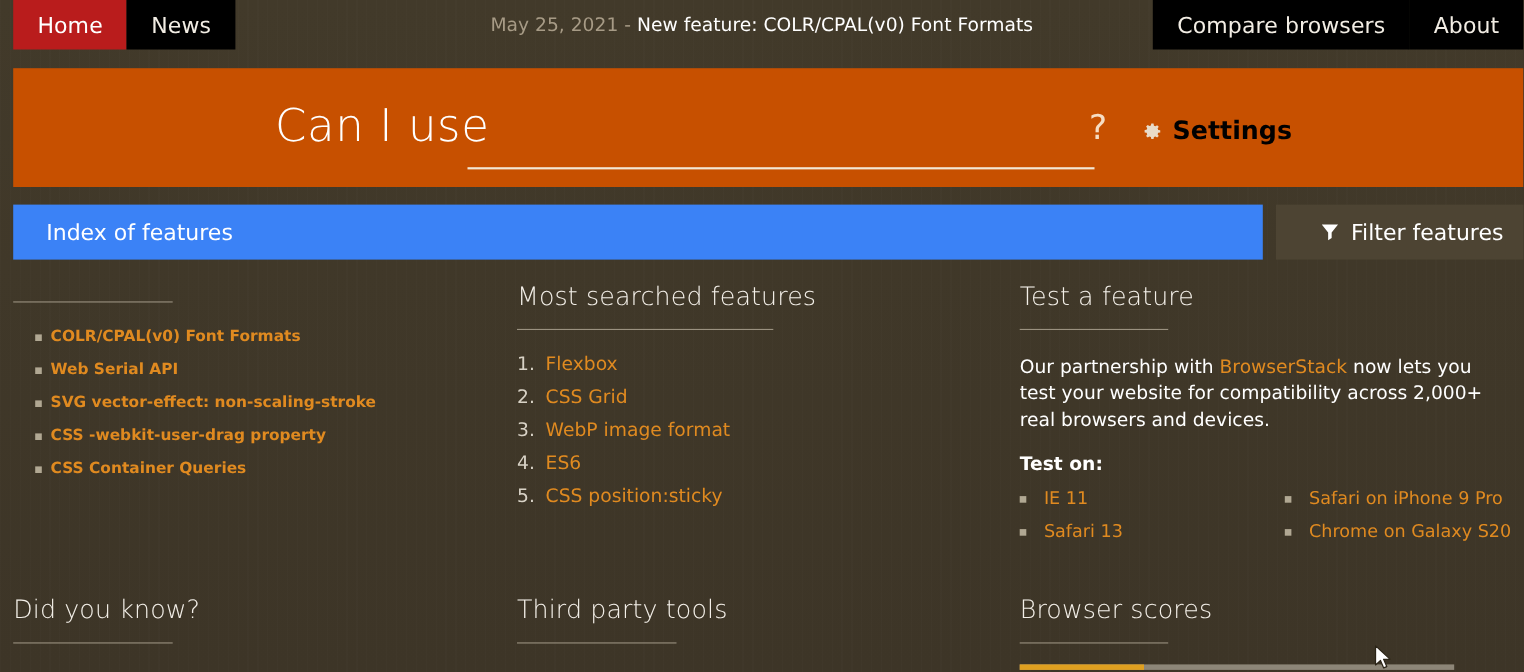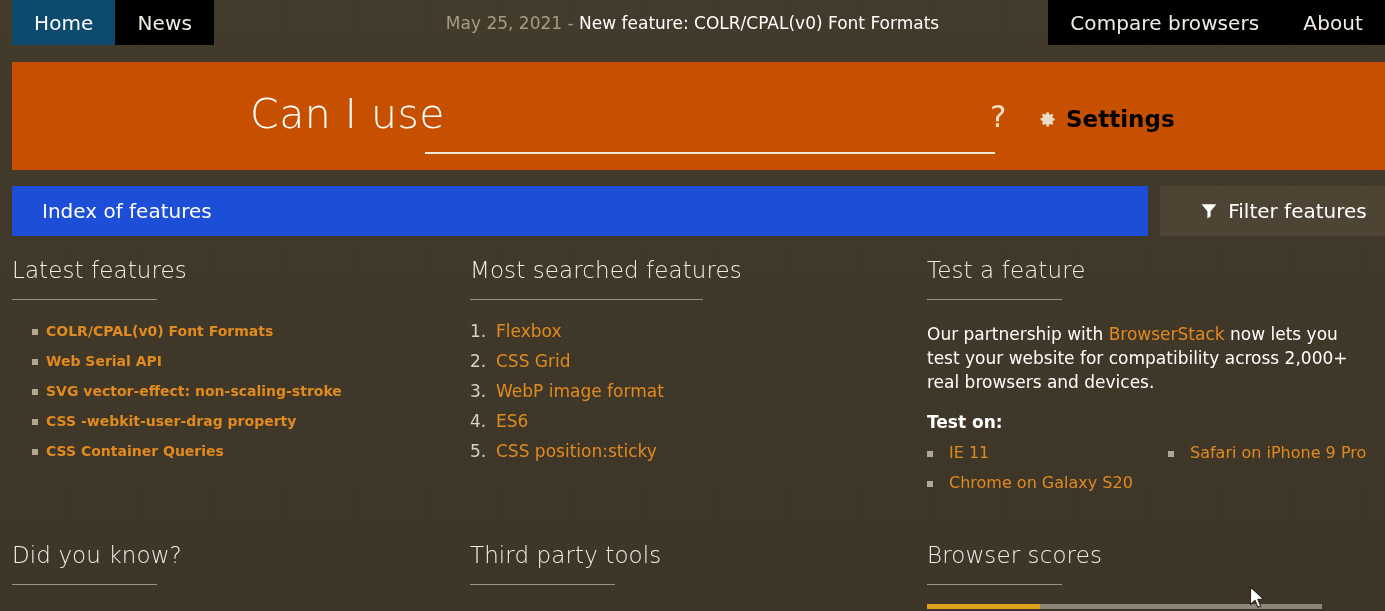--- a/index.html
+++ b/index.html
@@ -45,21 +45,21 @@
     padding: 0 22px;
     font-size: 20px;
     color: #f2ede4;
     background: #000000;
     box-shadow: inset -1px 0 0 rgba(0,0,0,0.28);
     cursor: pointer;
     white-space: nowrap;
     letter-spacing: 0.1px;
   }
   .nav-tab.active {
-    background: #0c4a6e;
+    background: #b91c1c;
     color: #ffffff;
     box-shadow: none;
   }
   .nav-tab.last { box-shadow: none; }
 
   .news-banner {
     position: absolute;
     left: 0; right: 0; top: 0;
     height: 45px;
     display: flex; align-items: center; justify-content: center;
@@ -124,21 +124,21 @@
     font-size: 23px;
     color: #000000;
     font-weight: 700;
   }
 
   
   .index-bar {
     position: absolute;
     left: 12px; top: 186px;
     width: 1136px; height: 50px;
-    background: #1d4ed8;
+    background: #3b82f6;
     display: flex; align-items: center;
     cursor: pointer;
   }
   .index-bar-label {
     margin-left: 30px;
     font-size: 20px;
     color: #ffffff;
   }
   .filter-bar {
     position: absolute;
@@ -341,21 +341,20 @@
   <div class="filter-bar">
     <span>
       <svg class="funnel-icon" viewBox="0 0 16 16" aria-hidden="true">
         <path fill="#ffffff" d="M0.6 1.2h14.8L9.6 8.3v5.1l-3.2 2.1V8.3z"></path>
       </svg>
     </span>
     <span class="filter-label">Filter features</span>
   </div>
 
   <div class="col col-1 row-top">
-    <h2 class="sec-title">Latest features</h2>
     <div class="sec-rule"></div>
     <ul class="feat-list">
       <li><a class="flink">COLR/CPAL(v0) Font Formats</a></li>
       <li><a class="flink">Web Serial API</a></li>
       <li><a class="flink">SVG vector-effect: non-scaling-stroke</a></li>
       <li><a class="flink">CSS -webkit-user-drag property</a></li>
       <li><a class="flink">CSS Container Queries</a></li>
     </ul>
   </div>
 
@@ -374,20 +373,21 @@
   <div class="col col-3 row-top">
     <h2 class="sec-title">Test a feature</h2>
     <div class="sec-rule w3"></div>
     <p class="bs-para">
       <span style="white-space: pre-wrap;">Our partnership with </span><a class="flink">BrowserStack</a><span style="white-space: pre-wrap;"> now lets you test your website for compatibility across 2,000+ real browsers and devices.</span>
     </p>
     <p class="test-on-label">Test on:</p>
     <div class="test-grid">
       <div class="test-item"><a class="flink">IE 11</a></div>
       <div class="test-item"><a class="flink">Safari on iPhone 9 Pro</a></div>
+      <div class="test-item"><a class="flink">Safari 13</a></div>
       <div class="test-item"><a class="flink">Chrome on Galaxy S20</a></div>
     </div>
   </div>
 
   <div class="col col-1 row-bot">
     <h2 class="sec-title">Did you know?</h2>
     <div class="sec-rule"></div>
   </div>
 
   <div class="col col-2 row-bot">

